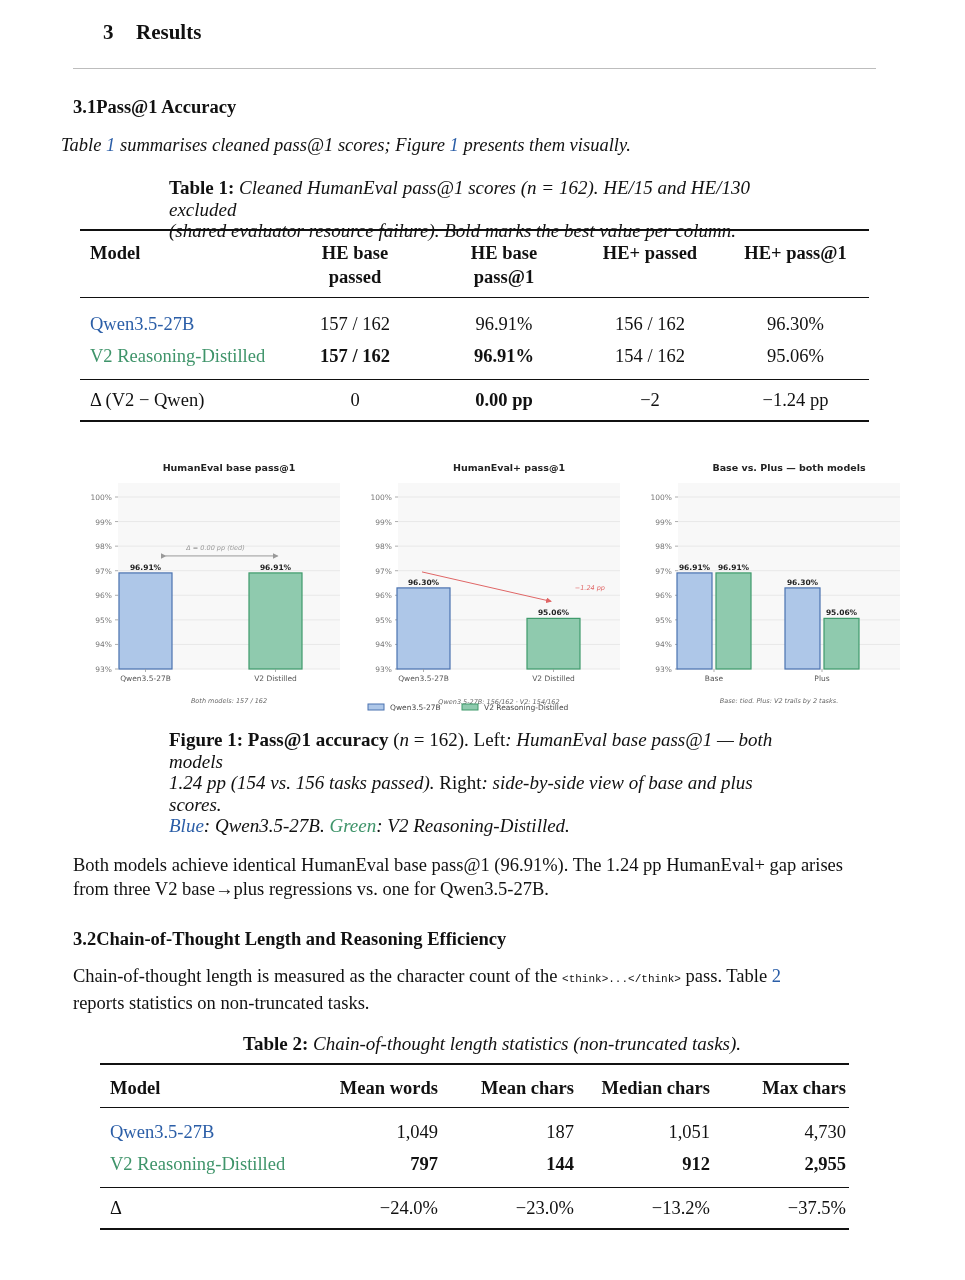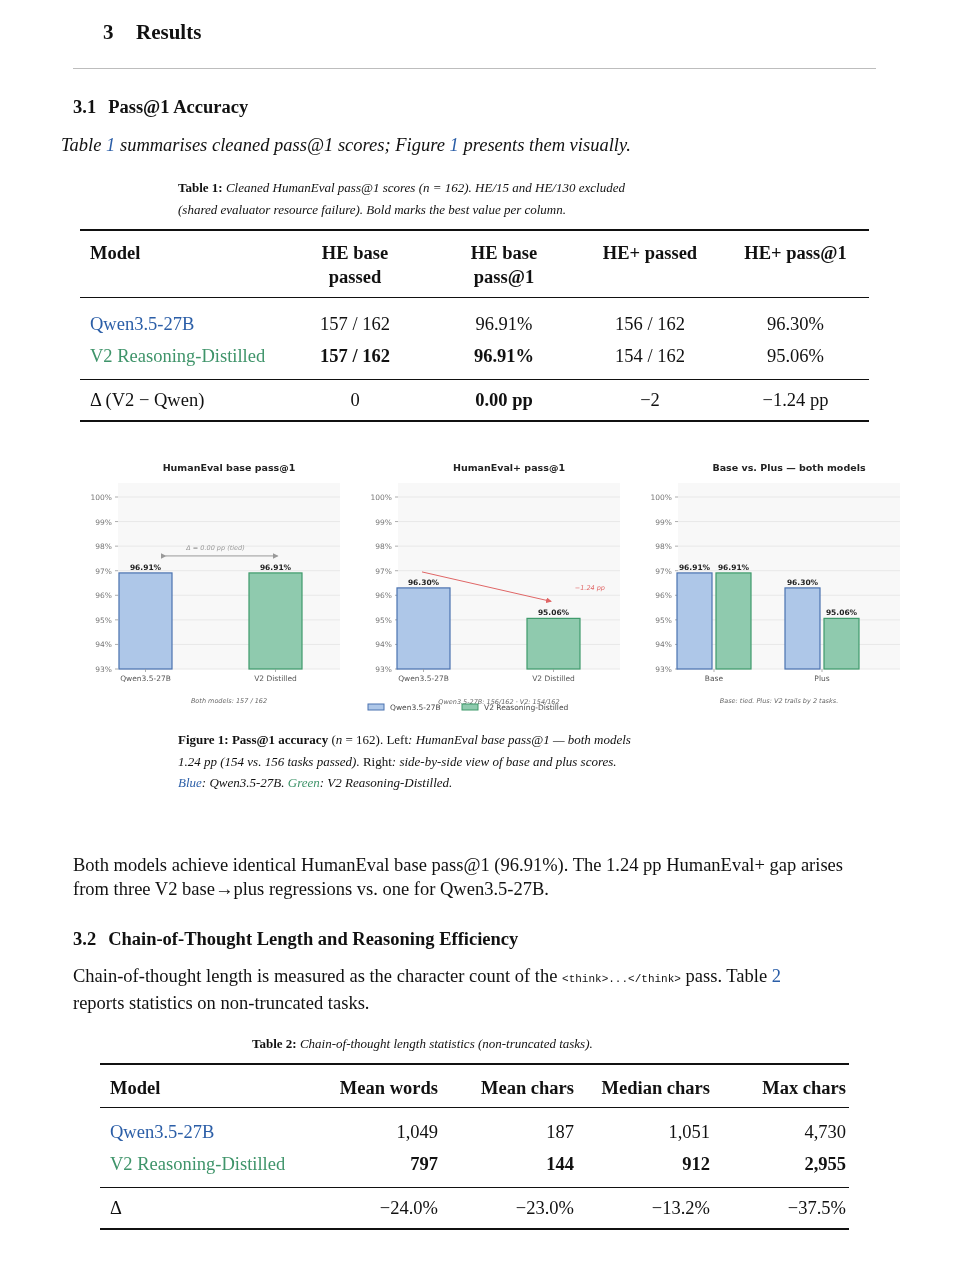--- a/index.html
+++ b/index.html
@@ -3,26 +3,26 @@
 <meta charset="utf-8">
 <style>
   html, body { margin: 0; padding: 0; background: #ffffff; }
   body { width: 965px; height: 1280px; position: relative; overflow: hidden;
          font-family: "Liberation Serif", "DejaVu Serif", serif; color: #111; }
   .abs { position: absolute; }
   .h1 { left: 73px; top: 20px; font-size: 21px; font-weight: bold; margin-left: 30px; }
   .h1 .num { display: inline-block; width: 33px; }
   .rule-top { left: 73px; top: 68px; width: 803px; height: 0; border-top: 1.5px solid #bdbdbd; }
   .h2 { font-size: 18.5px; font-weight: bold; }
-  .h2 .num { display: inline-block; margin-right: 12px; }
+  .h2 .num { display: inline-block; }
   .para { font-size: 18.5px; line-height: 24px; }
   .link { color: #2b5ea7; }
   .blue { color: #2b5ea7; text-align: center; }
   .green { color: #3f946a; }
-  .caption { font-size: 13px; line-height: 21.5px; margin-left: 9px; }
+  .caption { font-size: 19px; line-height: 21.5px; }
   .caption b { font-style: normal; }
   .it { font-style: italic; }
   .tbl1 { left: 80px; top: 229px; width: 789px; }
   .tbl1 .toprule { border-top: 2px solid #111; }
   .tbl1 .mid { border-top: 1.5px solid #111; }
   .rowgrid { display: grid; grid-template-columns: 200px 150px 148px 144px 147px; }
   .rowgrid > div { text-align: center; }
   .rowgrid > div:first-child { text-align: left; padding-left: 10px; }
   .mono { font-family: Liberation Mono, monospace; font-size: 11px; }
   .chart { position: absolute; top: 455px; }

